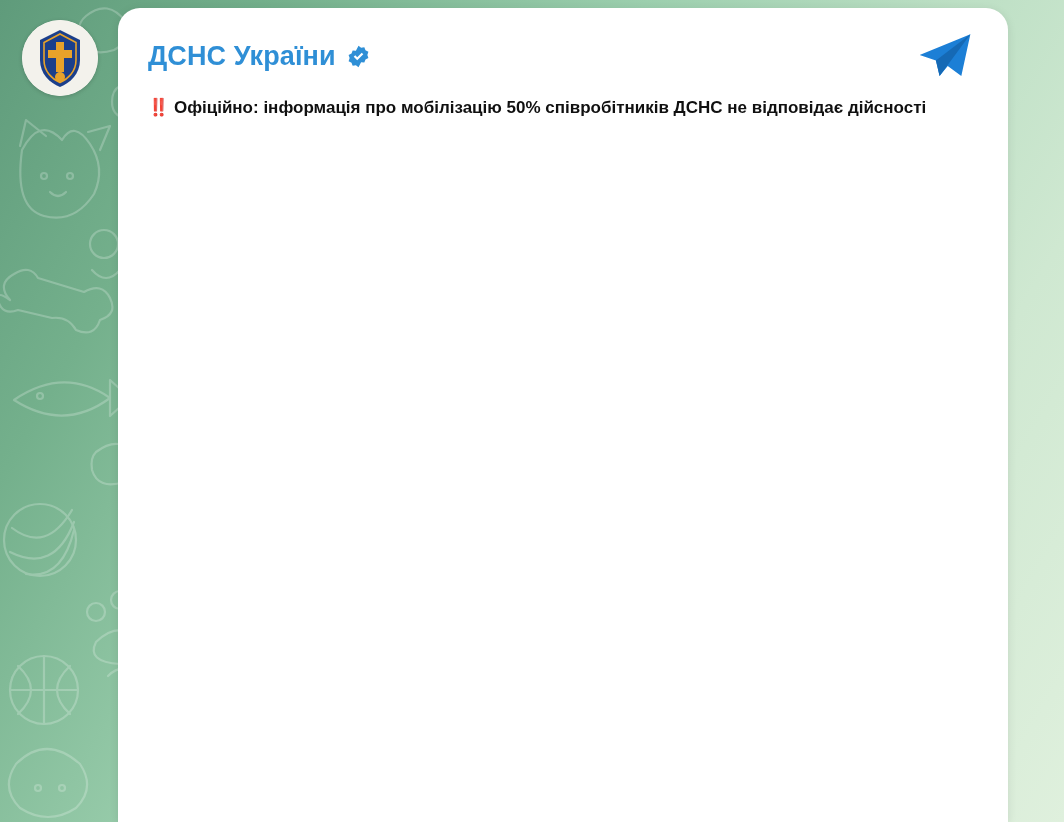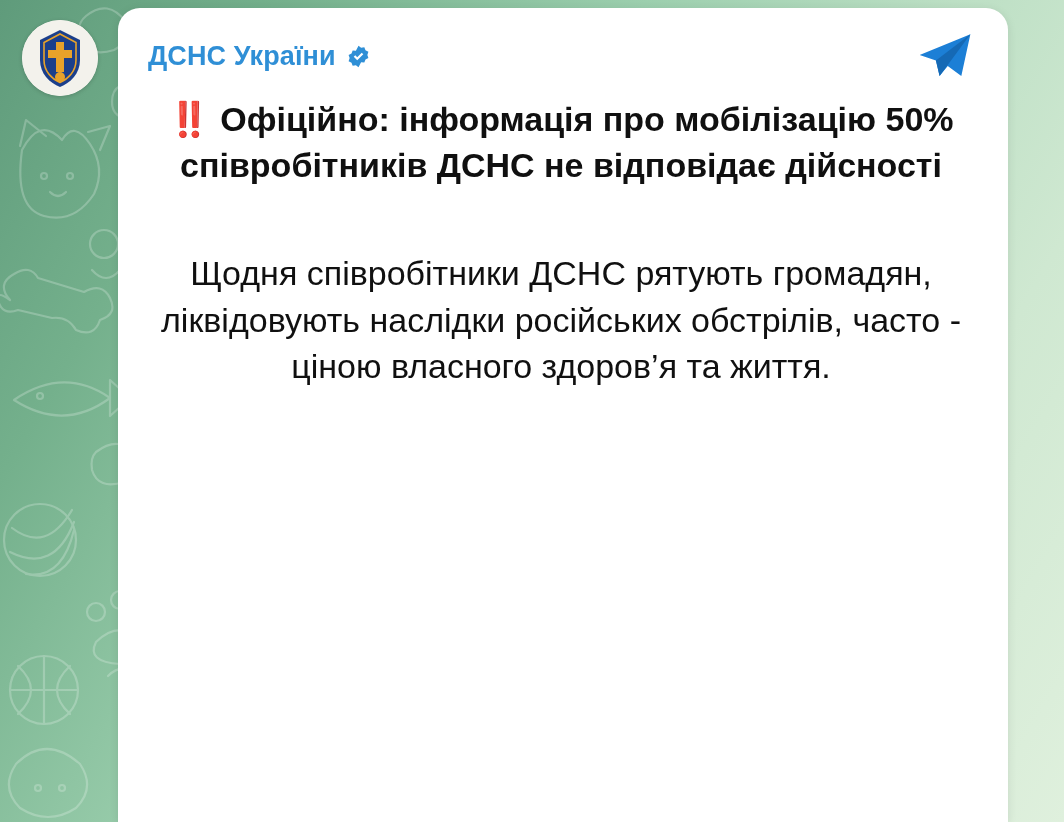--- a/index.html
+++ b/index.html
@@ -38,21 +38,20 @@
     top: 8px;
     width: 890px;
     height: 814px;
     background: #ffffff;
     border-radius: 22px 22px 0 0;
     box-shadow: 0 2px 10px rgba(0,0,0,.10);
     overflow: hidden;
   }
   .card-inner {
     padding: 26px 34px 0 30px;
-    text-align: center;
   }
 
   .head {
     display: flex;
     align-items: center;
     gap: 10px;
     height: 44px;
   }
   .channel-name {
     color: #2f8fd6;
@@ -68,21 +67,21 @@
   }
   .plane {
     margin-left: auto;
     width: 58px;
     height: 52px;
     flex: 0 0 58px;
   }
 
   .post {
     margin-top: 18px;
-    font-size: 34px;
+    font-size: 17px;
     line-height: 1.36;
     color: #101010;
     font-weight: 400;
   }
   .post p {
     margin: 0;
   }
   .post .gap {
     height: 31px;
   }
@@ -188,21 +187,20 @@
         <p class="para-bold">
           <span class="emoji">‼️</span>
           <span>Офіційно: інформація про мобілізацію 50% співробітників ДСНС не відповідає дійсності</span>
         </p>
 
         <div class="gap"></div>
 
 
         <div class="gap"></div>
 
-        <p>Щодня співробітники ДСНС рятують громадян, ліквідовують наслідки російських обстрілів, часто - ціною власного здоров’я та життя.</p>
 
         <div class="gap"></div>
 
 
       </div>
     </div>
   </div>
 
 </div>
 

